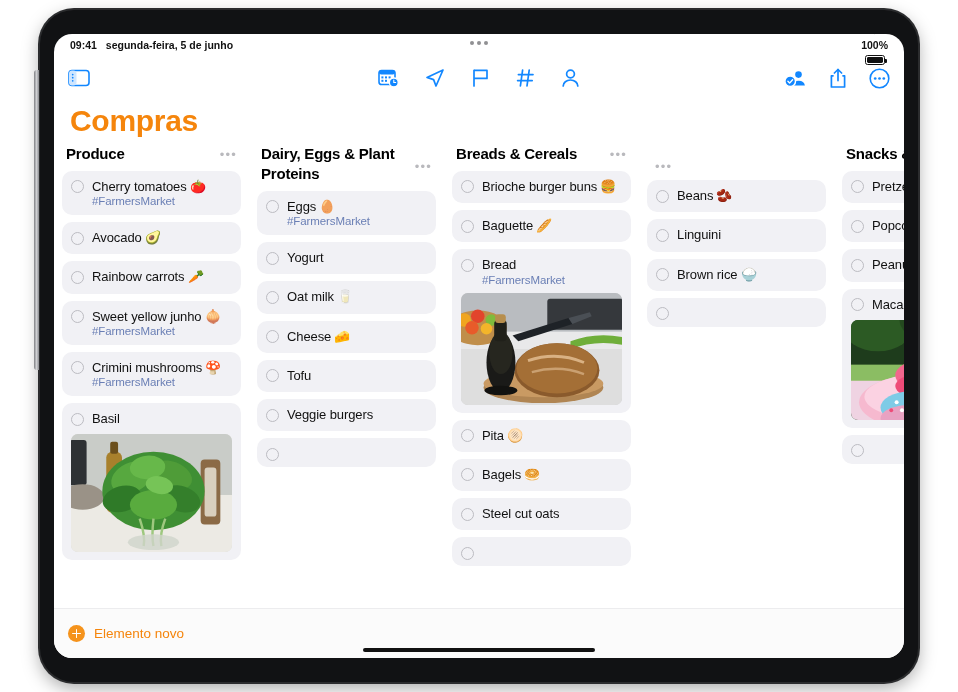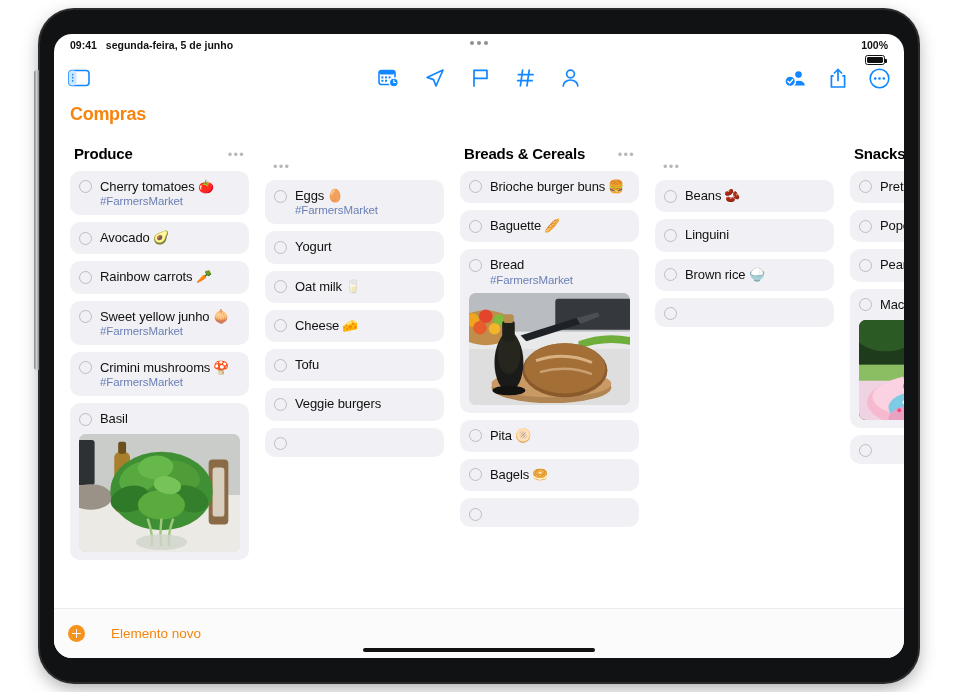--- a/index.html
+++ b/index.html
@@ -89,32 +89,32 @@
     position: absolute; left: 0; right: 0;
     display: flex; justify-content: center; align-items: center; gap: 26px;
   }
   #toolbar-right {
     margin-left: auto; display: flex; align-items: center; gap: 22px;
     position: relative; z-index: 2;
   }
 
   
   #title {
-    font-size: 18px; font-weight: bold; color: #f5850c;
+    font-size: 30px; font-weight: bold; color: #f5850c;
     padding: 4px 4px 10px 16px;
     letter-spacing: -0.3px;
   }
 
   
   #board {
     position: absolute;
     left: 0; right: 0; top: 110px; bottom: 50px;
     display: flex;
     gap: 0;
-    padding-left: 8px;
+    padding-left: 0;
     overflow: hidden;
   }
   .column {
     width: 195px; flex: 0 0 195px;
     padding: 0 8px;
   }
   .col-head {
     display: flex; align-items: flex-start;
     padding: 0 4px 7px 4px;
     min-height: 24px;
@@ -171,21 +171,21 @@
   
   #bottombar {
     position: absolute; left: 0; right: 0; bottom: 0;
     height: 50px;
     background: #fbfbfb;
     border-top: 1px solid #ececee;
     display: flex; align-items: center;
     padding-left: 14px;
   }
   #new-item {
-    display: flex; align-items: center; gap: 26px;
+    display: flex; align-items: center; gap: 9px;
     color: #f5850c; font-size: 13.5px; font-weight: 500;
     cursor: pointer;
   }
   .plus-circle {
     width: 17px; height: 17px; border-radius: 50%;
     background: #f5931c; position: relative; flex: 0 0 17px;
   }
   .plus-circle::before, .plus-circle::after {
     content: ""; position: absolute; background: #fff; border-radius: 1px;
   }
@@ -379,20 +379,21 @@
         <ellipse cx="98" cy="52" rx="14" ry="9" fill="#76c457" transform="rotate(10 98 52)"></ellipse>
       </g>
       <path d="M78 86 q6 18 4 28 M92 86 q-2 18 0 28 M104 86 q-6 16 -4 28" stroke="#9ec87f" stroke-width="2.5" fill="none"></path>
       <ellipse cx="92" cy="110" rx="26" ry="8" fill="#cfd4cb" opacity=".8"></ellipse>
     </svg>
             </div>
           </div>
         </div>
         <div class="column">
           <div class="col-head two-line">
+            <div class="col-title">Dairy, Eggs &amp; Plant Proteins</div>
             <div class="col-dots">•••</div>
           </div>
           <div class="card">
             <div class="card-row">
               <span class="radio"></span>
               <span class="card-text">Eggs 🥚</span>
             </div>
             <div class="tag">#FarmersMarket</div>
           </div>
           <div class="card">
@@ -487,20 +488,26 @@
           <div class="card">
             <div class="card-row">
               <span class="radio"></span>
               <span class="card-text">Pita 🫓</span>
             </div>
           </div>
           <div class="card">
             <div class="card-row">
               <span class="radio"></span>
               <span class="card-text">Bagels 🥯</span>
+            </div>
+          </div>
+          <div class="card">
+            <div class="card-row">
+              <span class="radio"></span>
+              <span class="card-text">Steel cut oats</span>
             </div>
           </div>
           <div class="card empty">
             <div class="card-row">
               <span class="radio"></span>
             </div>
           </div>
         </div>
         <div class="column">
           <div class="col-head two-line">

